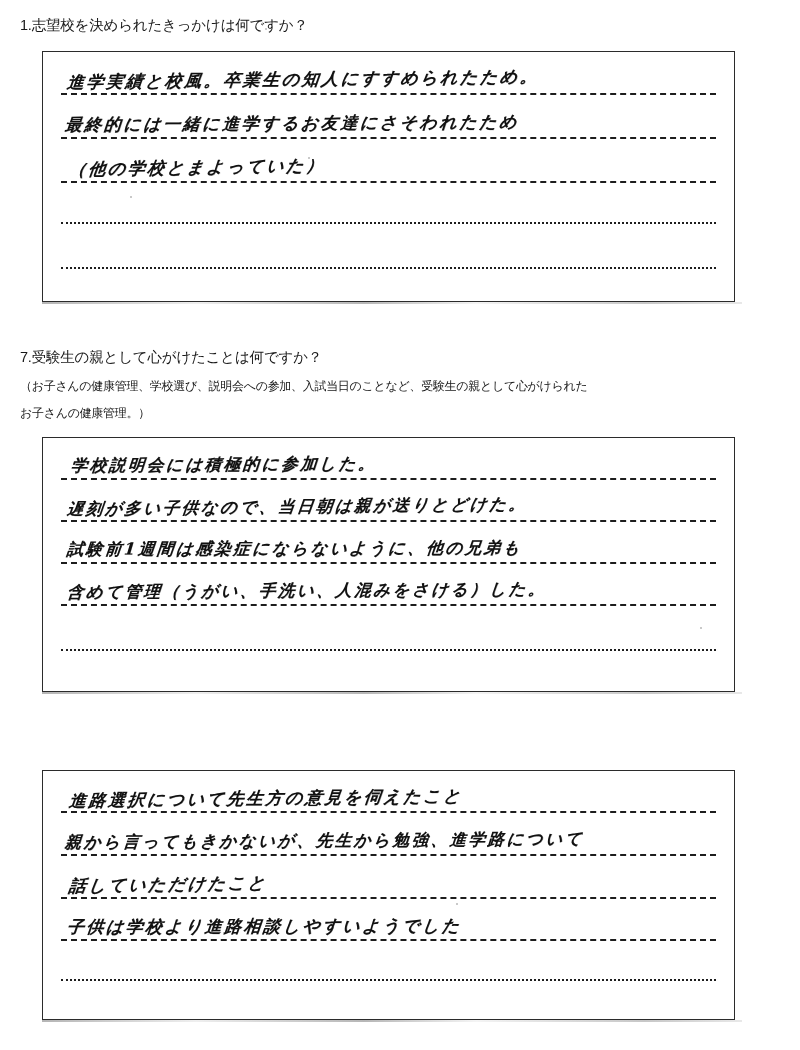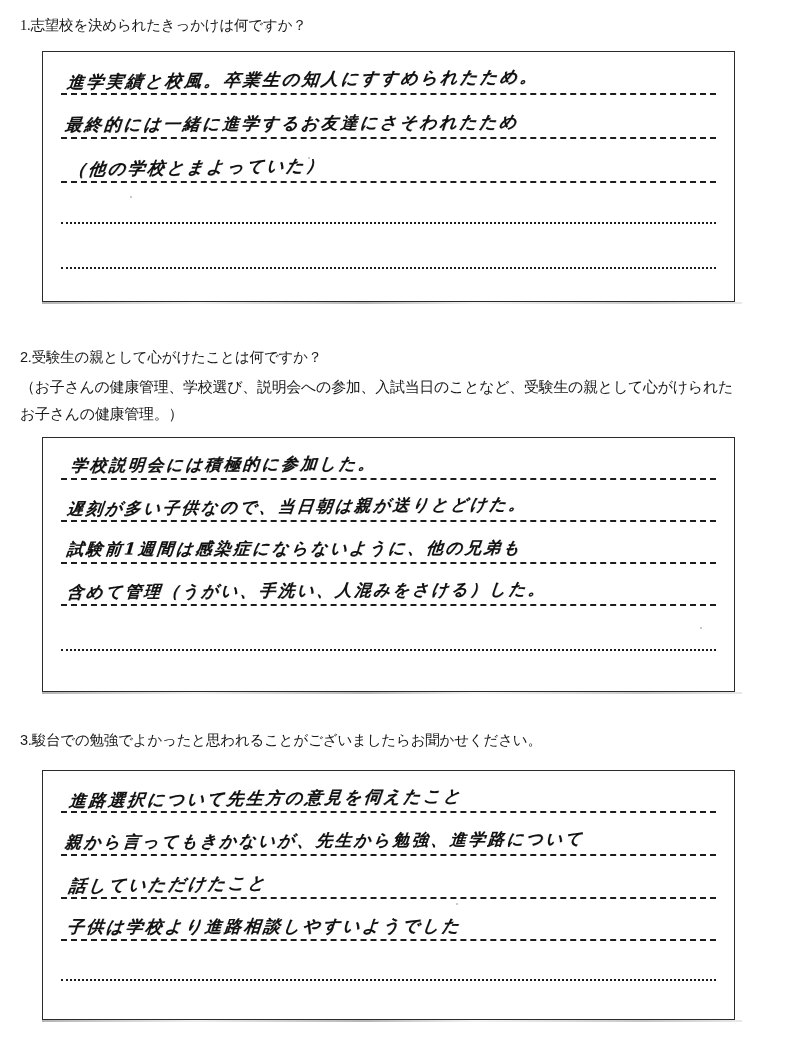--- a/index.html
+++ b/index.html
@@ -29,21 +29,21 @@
     width: 730px;
   }
   .q-title {
     font-size: 14.5px;
     line-height: 1.0;
     color: #181818;
     white-space: nowrap;
     letter-spacing: -0.2px;
   }
   .q-note {
-    font-size: 15px;
+    font-size: 12px;
     line-height: 27px;
     color: #181818;
     letter-spacing: -0.3px;
     margin-top: 8px;
   }
 
   
   .answer-box {
     position: absolute;
     left: 42px;
@@ -109,42 +109,42 @@
     background: #c9c9c9;
     width: 2px;
     height: 2px;
   }
 </style>
 </head>
 <body>
 
 <div class="page">
 
-  <div class="qblock" style="top:18px;font-family:Liberation Serif, serif;">
+  <div class="qblock" style="top:18px;">
     <div class="q-title">1.志望校を決められたきっかけは何ですか？</div>
   </div>
 
   <div class="answer-box" style="top:51px; height:251px;">
     <div class="lines">
       <div class="rule" style="top:41px;"></div>
       <div class="rule" style="top:85px;"></div>
       <div class="rule" style="top:129px;"></div>
       <div class="rule fine" style="top:170px;"></div>
       <div class="rule fine" style="top:215px;"></div>
     </div>
     <div class="hw-layer">
       <div class="hw sk1" style="left:24px; top:16px;">進学実績と校風。卒業生の知人にすすめられたため。</div>
       <div class="hw sk2" style="left:22px; top:60px;">最終的には一緒に進学するお友達にさそわれたため</div>
       <div class="hw sk3" style="left:26px; top:104px;">（他の学校とまよっていた）</div>
     </div>
   </div>
   <div class="scan-edge-b" style="top:302px;"></div>
 
   <div class="qblock" style="top:350px;">
-    <div class="q-title">2.受験生の親として心がけたことは何ですか？</div>
+    <div class="q-title">7.受験生の親として心がけたことは何ですか？</div>
     <div class="q-note">（お子さんの健康管理、学校選び、説明会への参加、入試当日のことなど、受験生の親として心がけられた</div>
     <div class="q-note" style="margin-top:0;">お子さんの健康管理。）</div>
   </div>
 
   <div class="answer-box" style="top:437px; height:255px;">
     <div class="lines">
       <div class="rule" style="top:40px;"></div>
       <div class="rule" style="top:82px;"></div>
       <div class="rule" style="top:124px;"></div>
       <div class="rule" style="top:166px;"></div>
@@ -152,23 +152,20 @@
     </div>
     <div class="hw-layer">
       <div class="hw sk2" style="left:28px; top:16px; font-size:16.5px;">学校説明会には積極的に参加した。</div>
       <div class="hw sk1" style="left:24px; top:58px; font-size:16.5px;">遅刻が多い子供なので、当日朝は親が送りとどけた。</div>
       <div class="hw sk4" style="left:24px; top:100px; font-size:16.5px;">試験前1週間は感染症にならないように、他の兄弟も</div>
       <div class="hw sk2" style="left:24px; top:142px; font-size:16.5px;">含めて管理（うがい、手洗い、人混みをさける）した。</div>
     </div>
   </div>
   <div class="scan-edge-b" style="top:692px;"></div>
 
-  <div class="qblock" style="top:733px;">
-    <div class="q-title">3.駿台での勉強でよかったと思われることがございましたらお聞かせください。</div>
-  </div>
 
   <div class="answer-box" style="top:770px; height:250px;">
     <div class="lines">
       <div class="rule" style="top:40px;"></div>
       <div class="rule" style="top:83px;"></div>
       <div class="rule" style="top:126px;"></div>
       <div class="rule" style="top:168px;"></div>
       <div class="rule fine" style="top:208px;"></div>
     </div>
     <div class="hw-layer">

